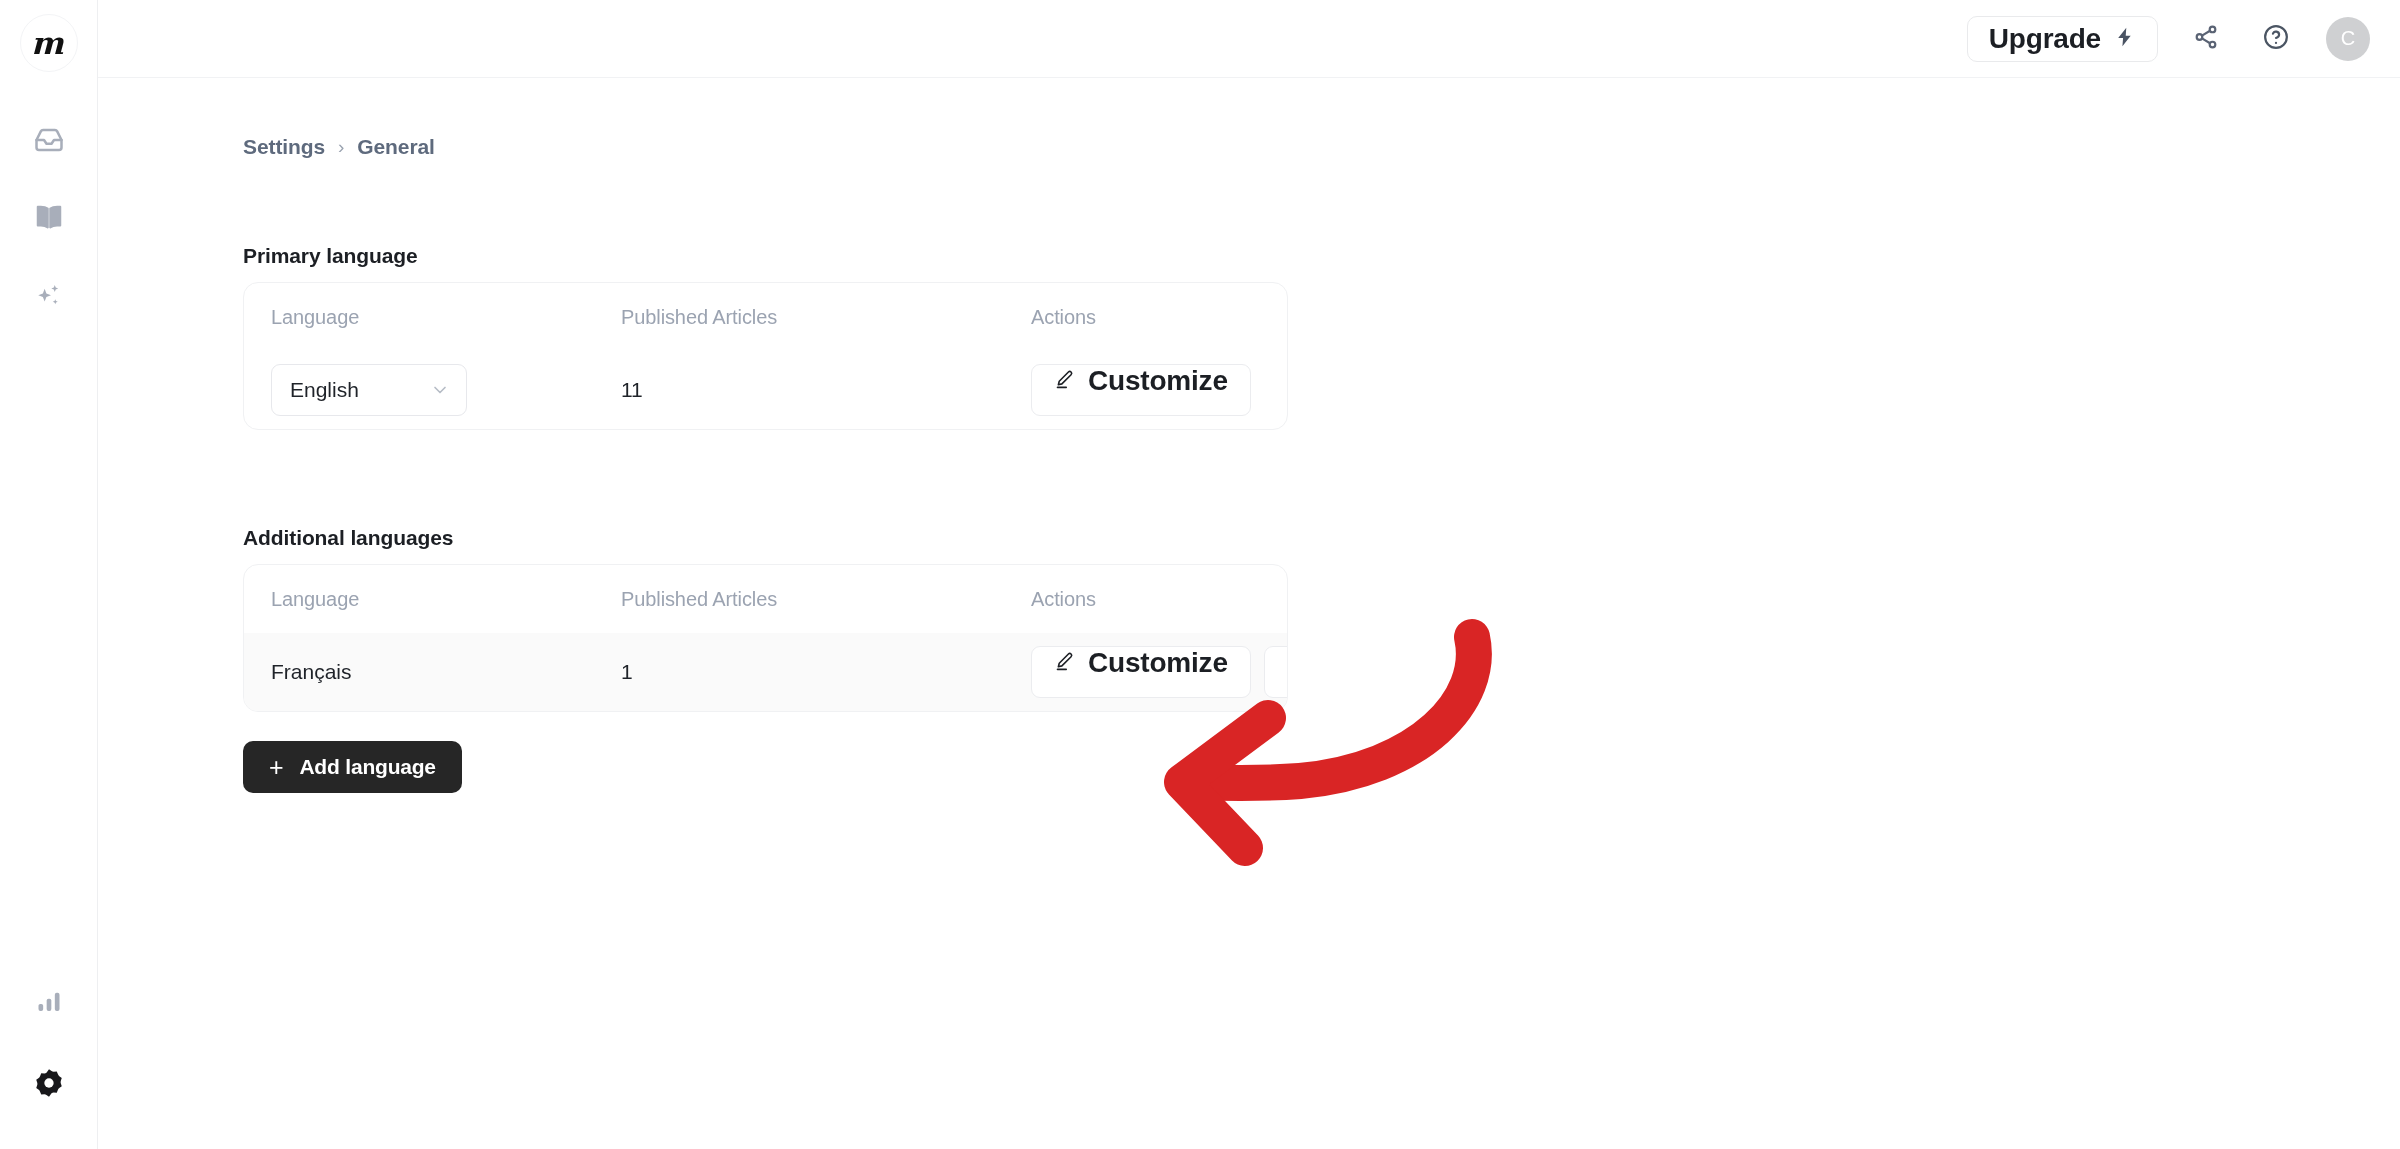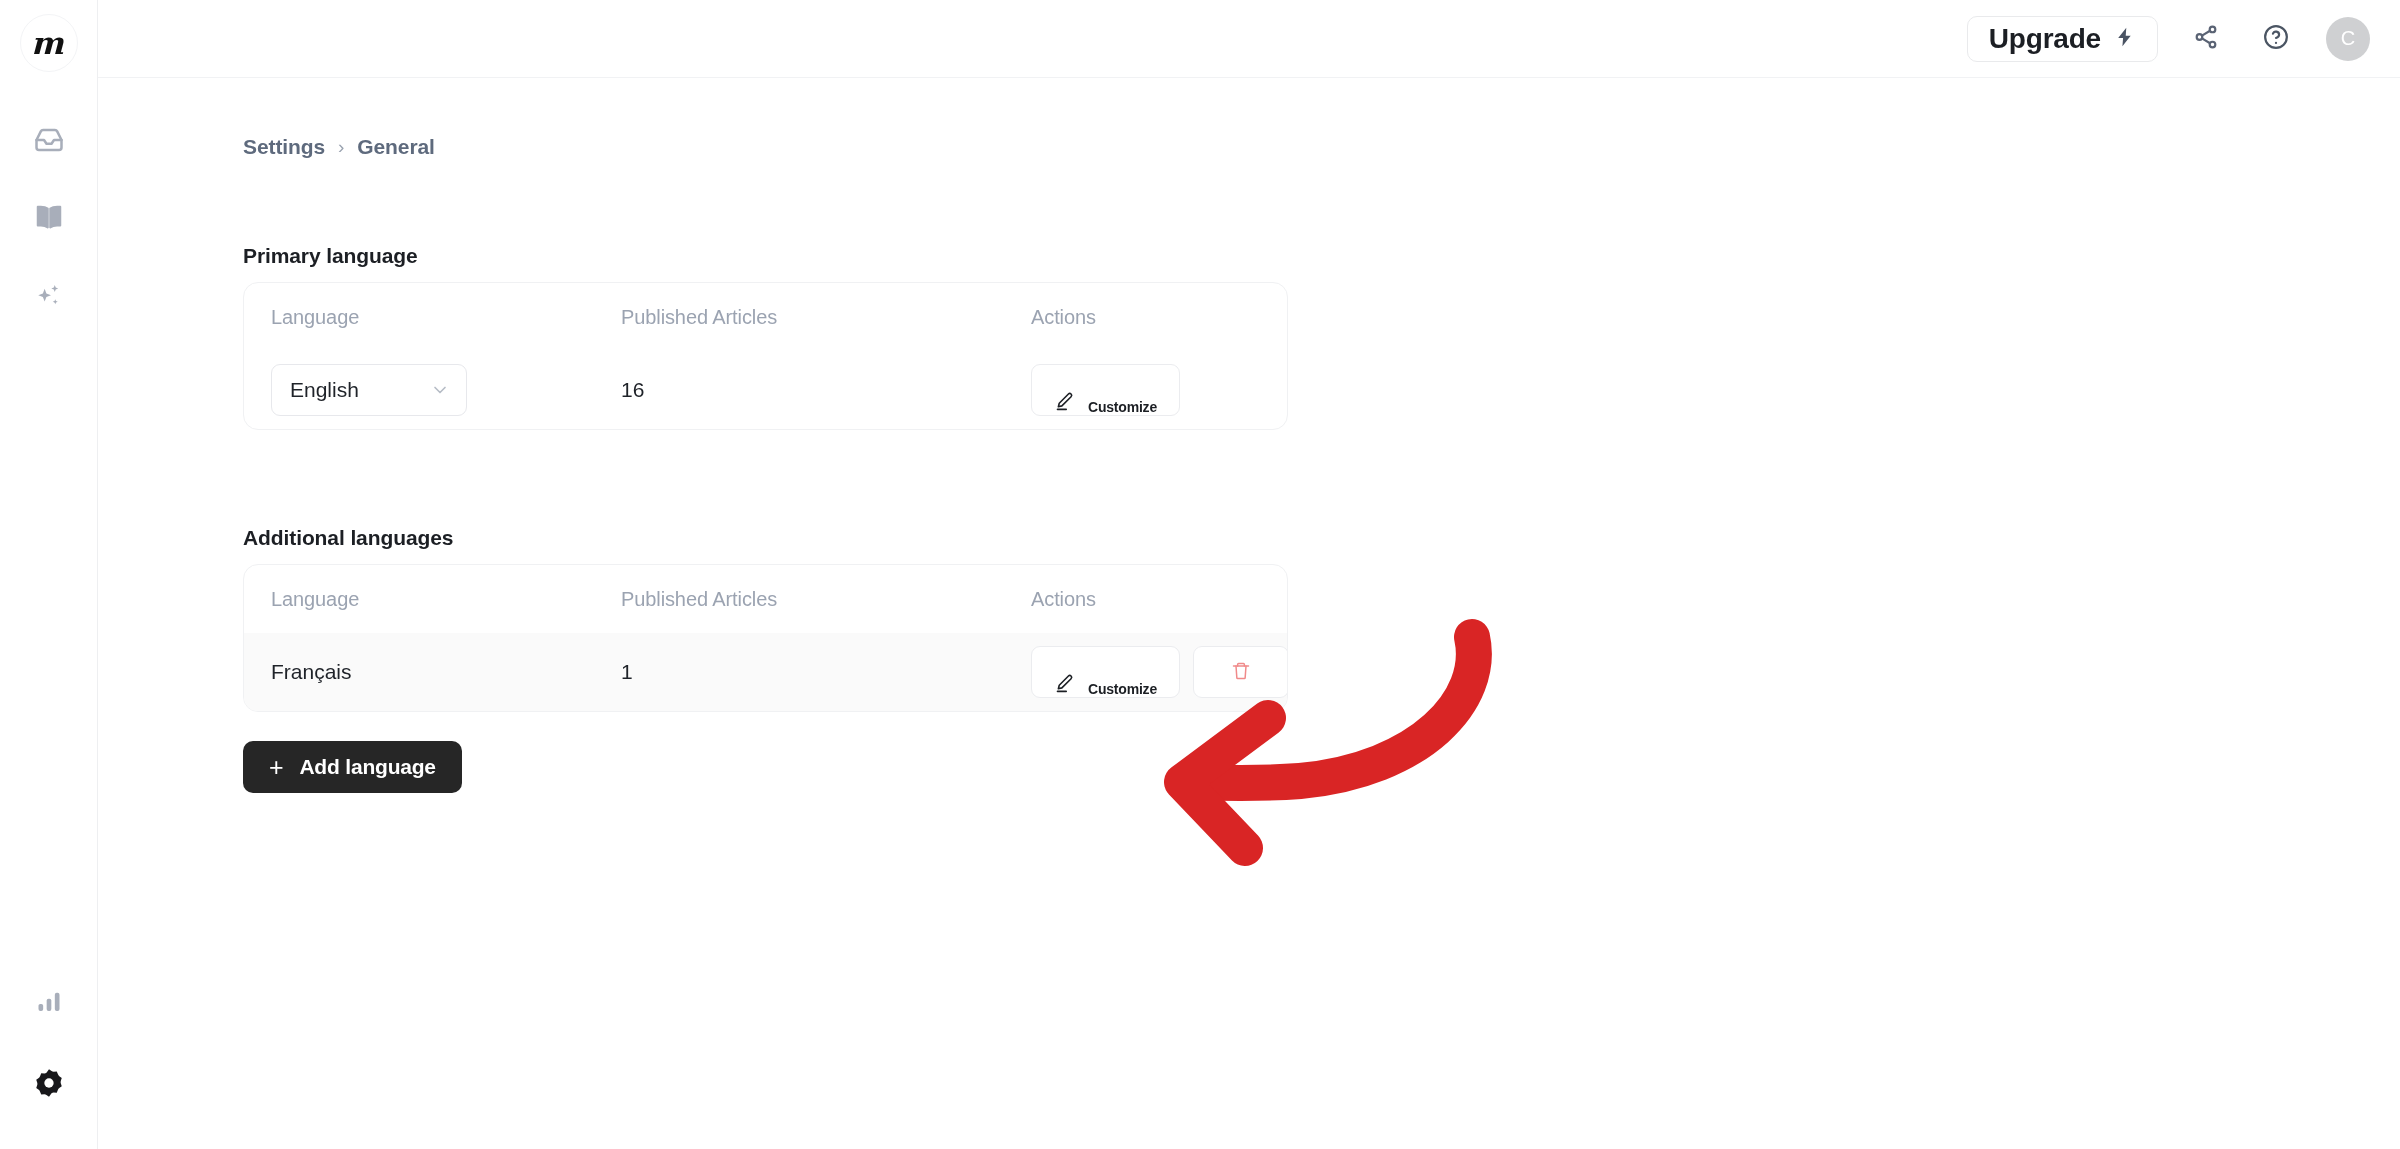--- a/index.html
+++ b/index.html
@@ -164,27 +164,27 @@
     border-radius: 9px;
     background: #fff;
     font-size: 21px;
     color: #1f2329;
     cursor: pointer;
   }
   .select .chev { color: #b6bcc6; display: flex; }
 
   .actions { display: flex; align-items: center; gap: 13px; }
   .btn-outline {
-    display: inline-flex; align-items: flex-end; gap: 13px;
+    display: inline-flex; align-items: flex-start; gap: 13px;
     height: 52px;
     padding: 0 22px;
     border: 1.4px solid #ebecef;
     border-radius: 9px;
     background: #fff;
-    font-size: 14px;
+    font-size: 28px;
     font-weight: 700;
     color: #1c1f24;
     cursor: pointer;
     letter-spacing: -0.2px;
   }
   .btn-danger-icon {
     display: inline-flex; align-items: center; justify-content: center;
     width: 96px; height: 52px;
     border: 1.4px solid #ebecef;
     border-radius: 9px;
@@ -349,21 +349,21 @@
             <div class="select">
               <span>English</span>
               <span class="chev">
                 <svg width="20" height="20" viewBox="0 0 24 24" fill="none" stroke="#b6bcc6" stroke-width="2" stroke-linecap="round" stroke-linejoin="round">
                   <polyline points="6 9 12 15 18 9"></polyline>
                 </svg>
               </span>
             </div>
           </div>
 
-          <div class="td col-pub">16</div>
+          <div class="td col-pub">11</div>
 
           <div class="col-act">
             <div class="actions">
               <button class="btn-outline">
                 <span>
                   <svg width="21" height="21" viewBox="0 0 24 24" fill="none" stroke="#1c1f24" stroke-width="1.8" stroke-linecap="round" stroke-linejoin="round">
                     <path d="M16.5 3.5a2.12 2.12 0 0 1 3 3L9 17l-4 1 1-4z"></path>
                     <line x1="4" y1="21" x2="14" y2="21"></line>
                   </svg>
                 </span>

